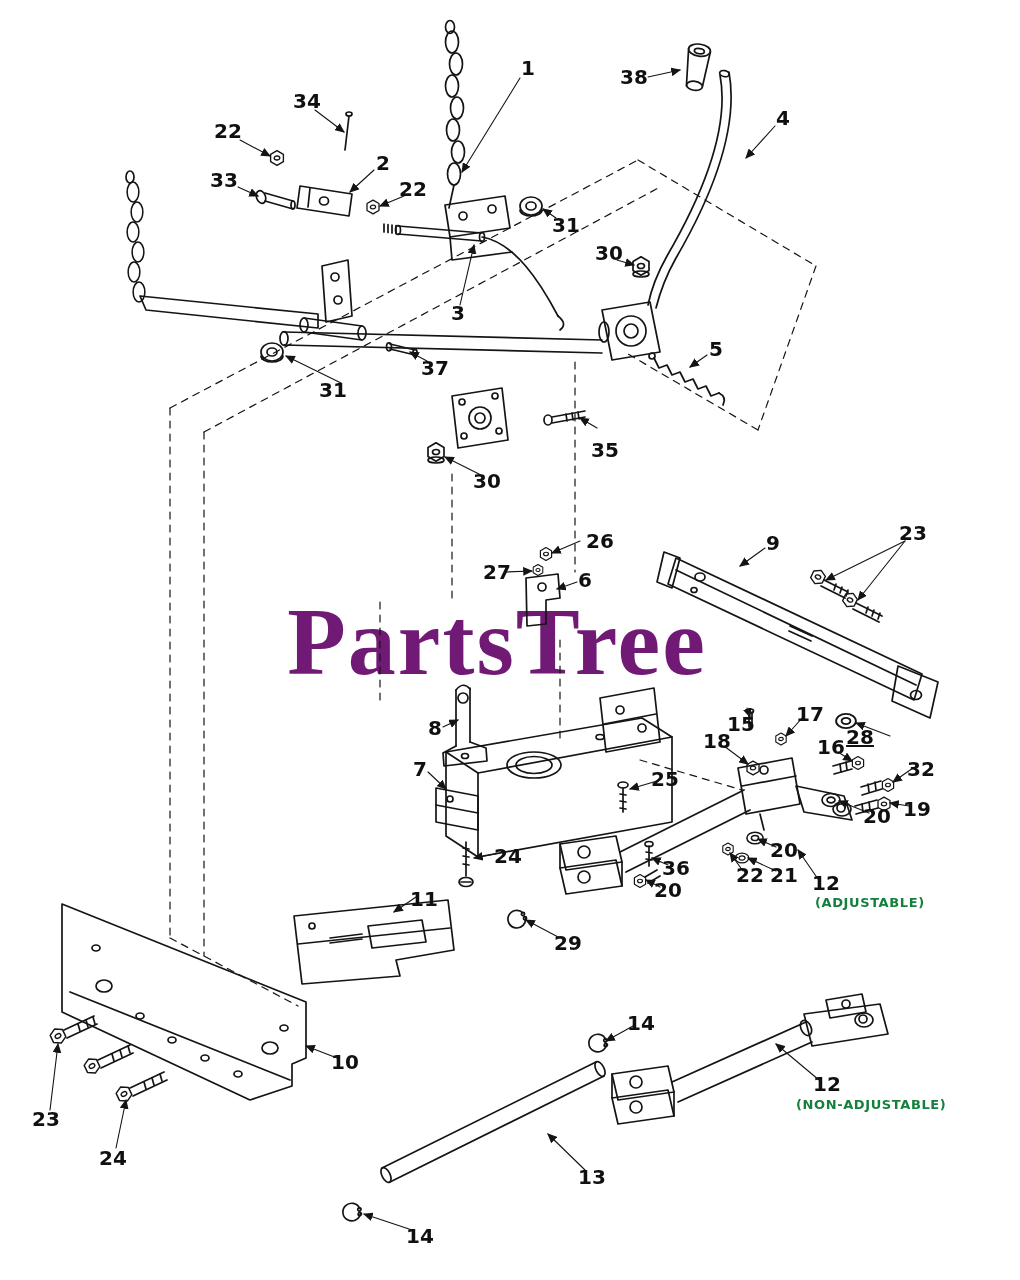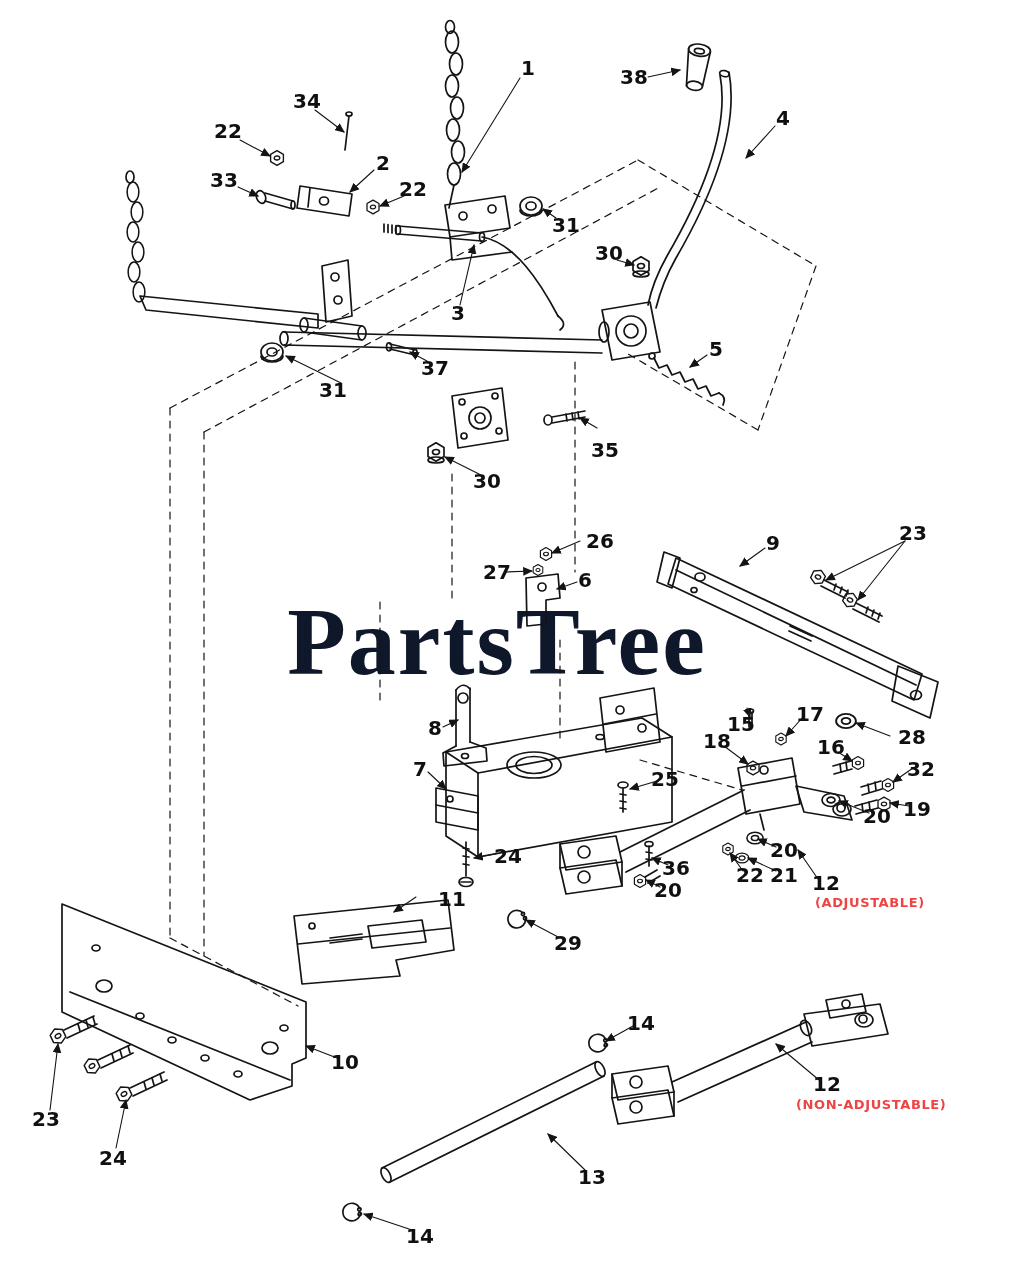--- a/index.html
+++ b/index.html
@@ -1,33 +1,33 @@
 <!DOCTYPE html>
 <html><head>
 <meta charset="utf-8">
 <style>
   * { margin:0; padding:0; box-sizing:border-box; }
   html,body { width:1020px; height:1280px; background:#ffffff; font-family:"Liberation Sans", sans-serif; }
   .stage { position:relative; width:1020px; height:1280px; background:#ffffff; overflow:hidden; }
   .watermark {
     position:absolute; left:497px; top:641px; transform:translate(-50%,-50%);
     font-family:"Liberation Serif", serif; font-weight:700; font-size:96px;
-    color:#0f172a; letter-spacing:2px; z-index:1; white-space:nowrap;
+    color:#701a75; letter-spacing:2px; z-index:1; white-space:nowrap;
   }
   svg.art-layer { position:absolute; left:0; top:0; z-index:2; }
   .callout-layer { position:absolute; left:0; top:0; width:1020px; height:1280px; z-index:3; pointer-events:none; }
   .callout {
     position:absolute; transform:translate(-50%,-50%);
     font-family:"DejaVu Sans", sans-serif; font-weight:700; font-size:20px; color:#101010;
     white-space:nowrap;
   }
   .annotation {
     position:absolute; transform:translateY(-50%);
     font-family:"DejaVu Sans", sans-serif; font-weight:700; font-size:13px;
-    letter-spacing:0.6px; color:#ef4444; white-space:nowrap;
+    letter-spacing:0.6px; color:#15803d; white-space:nowrap;
   }
 </style>
 </head>
 <body>
 
 <div class="stage">
 
   <div class="watermark">PartsTree</div>
 
   <svg class="art-layer" width="1020" height="1280" viewBox="0 0 1020 1280" xmlns="http://www.w3.org/2000/svg">
@@ -473,37 +473,37 @@
       <span class="callout" style="left: 333px; top: 390px;">31</span>
       <span class="callout" style="left: 605px; top: 450px;">35</span>
       <span class="callout" style="left: 487px; top: 481px;">30</span>
       <span class="callout" style="left: 588px; top: 541px; margin-left: 12px;">26</span>
       <span class="callout" style="left: 773px; top: 543px;">9</span>
       <span class="callout" style="left: 913px; top: 533px;">23</span>
       <span class="callout" style="left: 497px; top: 572px;">27</span>
       <span class="callout" style="left: 585px; top: 580px;">6</span>
       <span class="callout" style="left: 741px; top: 724px;">15</span>
       <span class="callout" style="left: 810px; top: 714px;">17</span>
-      <span class="callout" style="left: 912px; top: 737px;">28</span>
+      <span class="callout" style="left: 860px; top: 737px; text-decoration: underline;">28</span>
       <span class="callout" style="left: 435px; top: 728px;">8</span>
       <span class="callout" style="left: 717px; top: 741px;">18</span>
       <span class="callout" style="left: 831px; top: 747px;">16</span>
       <span class="callout" style="left: 921px; top: 769px;">32</span>
       <span class="callout" style="left: 420px; top: 769px;">7</span>
       <span class="callout" style="left: 917px; top: 809px;">19</span>
       <span class="callout" style="left: 877px; top: 816px;">20</span>
       <span class="callout" style="left: 665px; top: 779px;">25</span>
       <span class="callout" style="left: 784px; top: 850px;">20</span>
       <span class="callout" style="left: 750px; top: 875px;">22</span>
       <span class="callout" style="left: 784px; top: 875px;">21</span>
       <span class="callout" style="left: 676px; top: 868px;">36</span>
       <span class="callout" style="left: 826px; top: 883px;">12</span>
       <span class="callout" style="left: 508px; top: 856px;">24</span>
       <span class="callout" style="left: 668px; top: 890px;">20</span>
-      <span class="callout" style="left: 424px; top: 899px; margin-left: 28px;">11</span>
+      <span class="callout" style="left: 424px; top: 899px;">11</span>
       <span class="callout" style="left: 568px; top: 943px;">29</span>
       <span class="callout" style="left: 345px; top: 1062px;">10</span>
       <span class="callout" style="left: 46px; top: 1119px;">23</span>
       <span class="callout" style="left: 113px; top: 1158px;">24</span>
       <span class="callout" style="left: 641px; top: 1023px;">14</span>
       <span class="callout" style="left: 827px; top: 1084px;">12</span>
       <span class="callout" style="left: 592px; top: 1177px;">13</span>
       <span class="callout" style="left: 420px; top: 1236px;">14</span>
       <span class="annotation" style="left: 815px; top: 902px;">(ADJUSTABLE)</span>
       <span class="annotation" style="left: 796px; top: 1104px;">(NON-ADJUSTABLE)</span>

